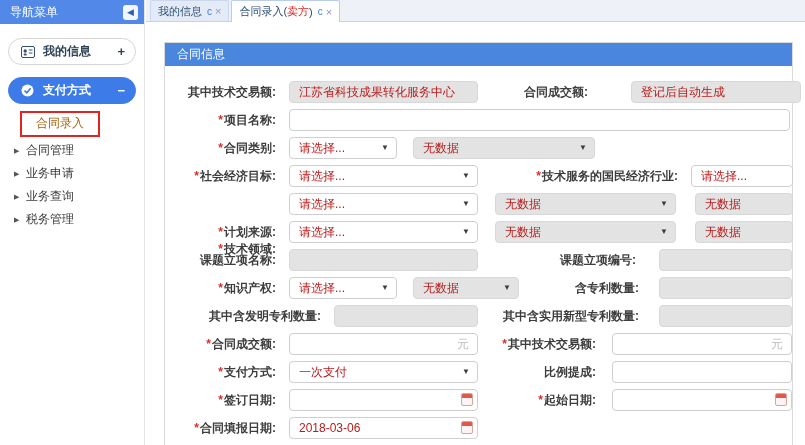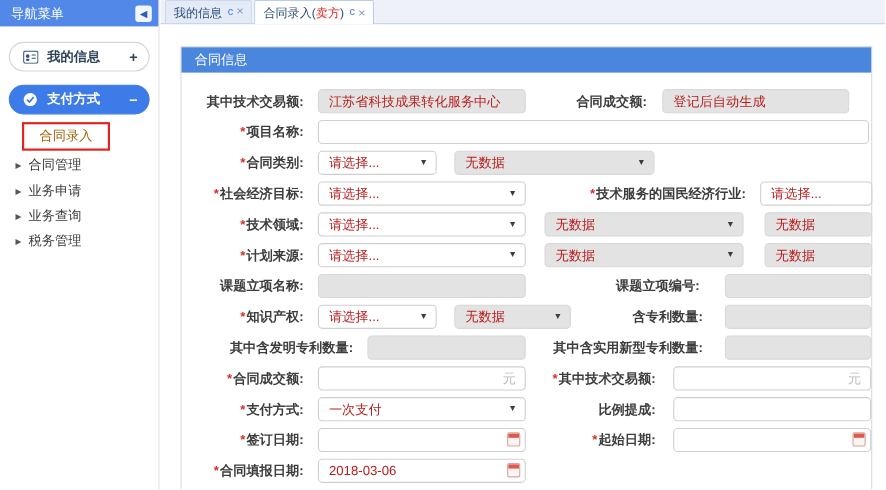--- a/index.html
+++ b/index.html
@@ -129,21 +129,21 @@
       <div class="panel-header">
         <span>合同信息</span>
       </div>
       <div class="panel-body">
           <div class="frow">
             <div class="flabel" style="left: 0px; width: 117px;">其中技术交易额:</div>
             <div class="ffld gray" style="left: 124px; width: 189px;">
               <span class="fval">江苏省科技成果转化服务中心</span>
             </div>
             <div class="flabel" style="left: 329px; width: 100px;">合同成交额:</div>
-            <div class="ffld gray" style="left: 437px; width: 170px;">
+            <div class="ffld gray" style="left: 466px; width: 170px;">
               <span class="fval">登记后自动生成</span>
             </div>
           </div>
           <div class="frow">
             <div class="flabel" style="left: 0px; width: 117px;"><span class="req">*</span>项目名称:</div>
             <div class="ffld" style="left: 124px; width: 501px;">
               <span class="fval"></span>
             </div>
           </div>
           <div class="frow">
@@ -162,21 +162,21 @@
             <div class="ffld" style="left: 124px; width: 189px;">
               <span class="fval">请选择...</span>
               <span class="farrow">▼</span>
             </div>
             <div class="flabel" style="left: 330px; width: 189px;"><span class="req">*</span>技术服务的国民经济行业:</div>
             <div class="ffld" style="left: 526px; width: 102px;">
               <span class="fval">请选择...</span>
             </div>
           </div>
           <div class="frow">
-            <div class="flabel" style="left: 0px; width: 117px;"><span class="req">*</span>技术领域:</div>
+            <div class="flabel" style="left: 0px; width: 117px; margin-top: 45px;"><span class="req">*</span>技术领域:</div>
             <div class="ffld" style="left: 124px; width: 189px;">
               <span class="fval">请选择...</span>
               <span class="farrow">▼</span>
             </div>
             <div class="ffld gray" style="left: 330px; width: 181px;">
               <span class="fval">无数据</span>
               <span class="farrow">▼</span>
             </div>
             <div class="ffld gray" style="left: 530px; width: 98px;">
               <span class="fval">无数据</span>

